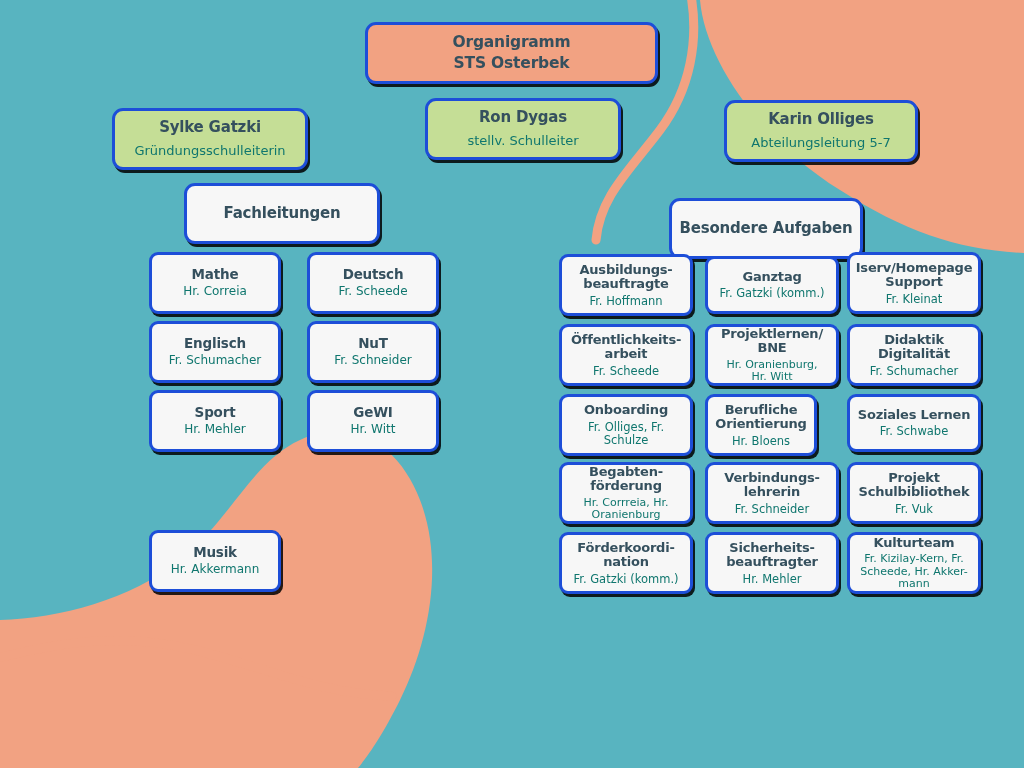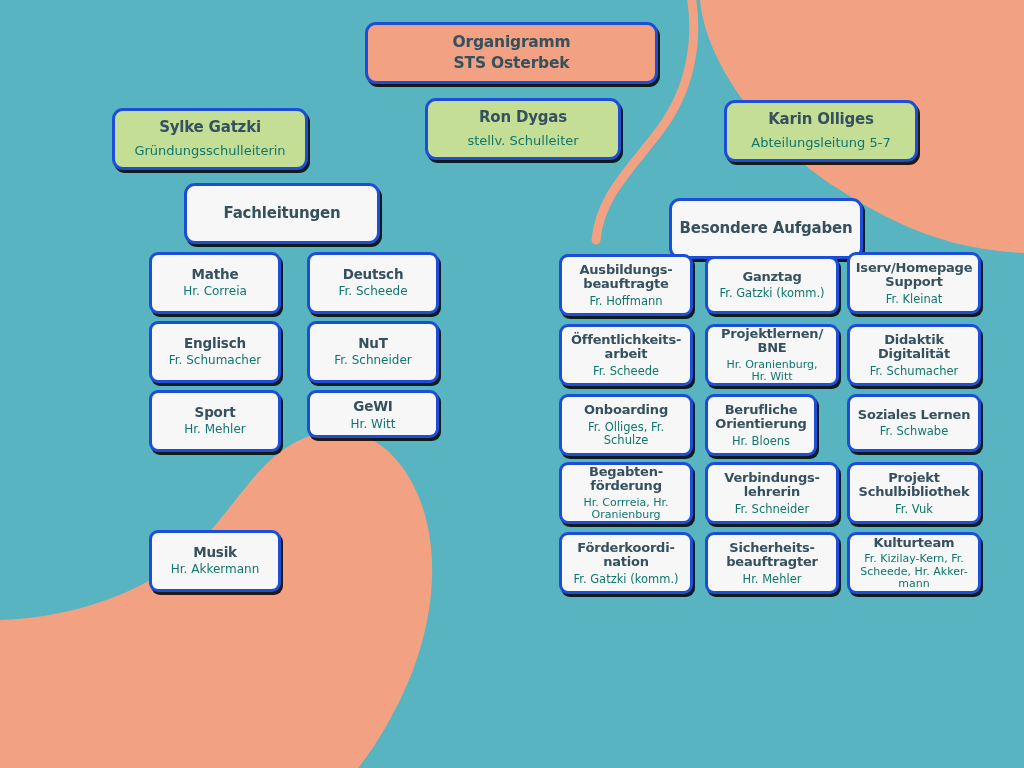--- a/index.html
+++ b/index.html
@@ -147,21 +147,21 @@
   </div>
 
   <div class="node card" style="left:307px; top:252px; width:132px; height:62px;">
     <div class="title">Deutsch</div>
     <div class="sub">Fr. Scheede</div>
   </div>
   <div class="node card" style="left:307px; top:321px; width:132px; height:62px;">
     <div class="title">NuT</div>
     <div class="sub">Fr. Schneider</div>
   </div>
-  <div class="node card" style="left:307px; top:390px; width:132px; height:48px;justify-content:flex-end;">
+  <div class="node card" style="left:307px; top:390px; width:132px; height:62px;">
     <div class="title">GeWI</div>
     <div class="sub">Hr. Witt</div>
   </div>
 
   <div class="node card tight" style="left:559px; top:254px; width:134px; height:62px;">
     <div class="title ml">Ausbildungs-<br>beauftragte</div>
     <div class="sub ml">Fr. Hoffmann</div>
   </div>
   <div class="node card tight" style="left:559px; top:324px; width:134px; height:62px;">
     <div class="title ml">Öffentlichkeits-<br>arbeit</div>

